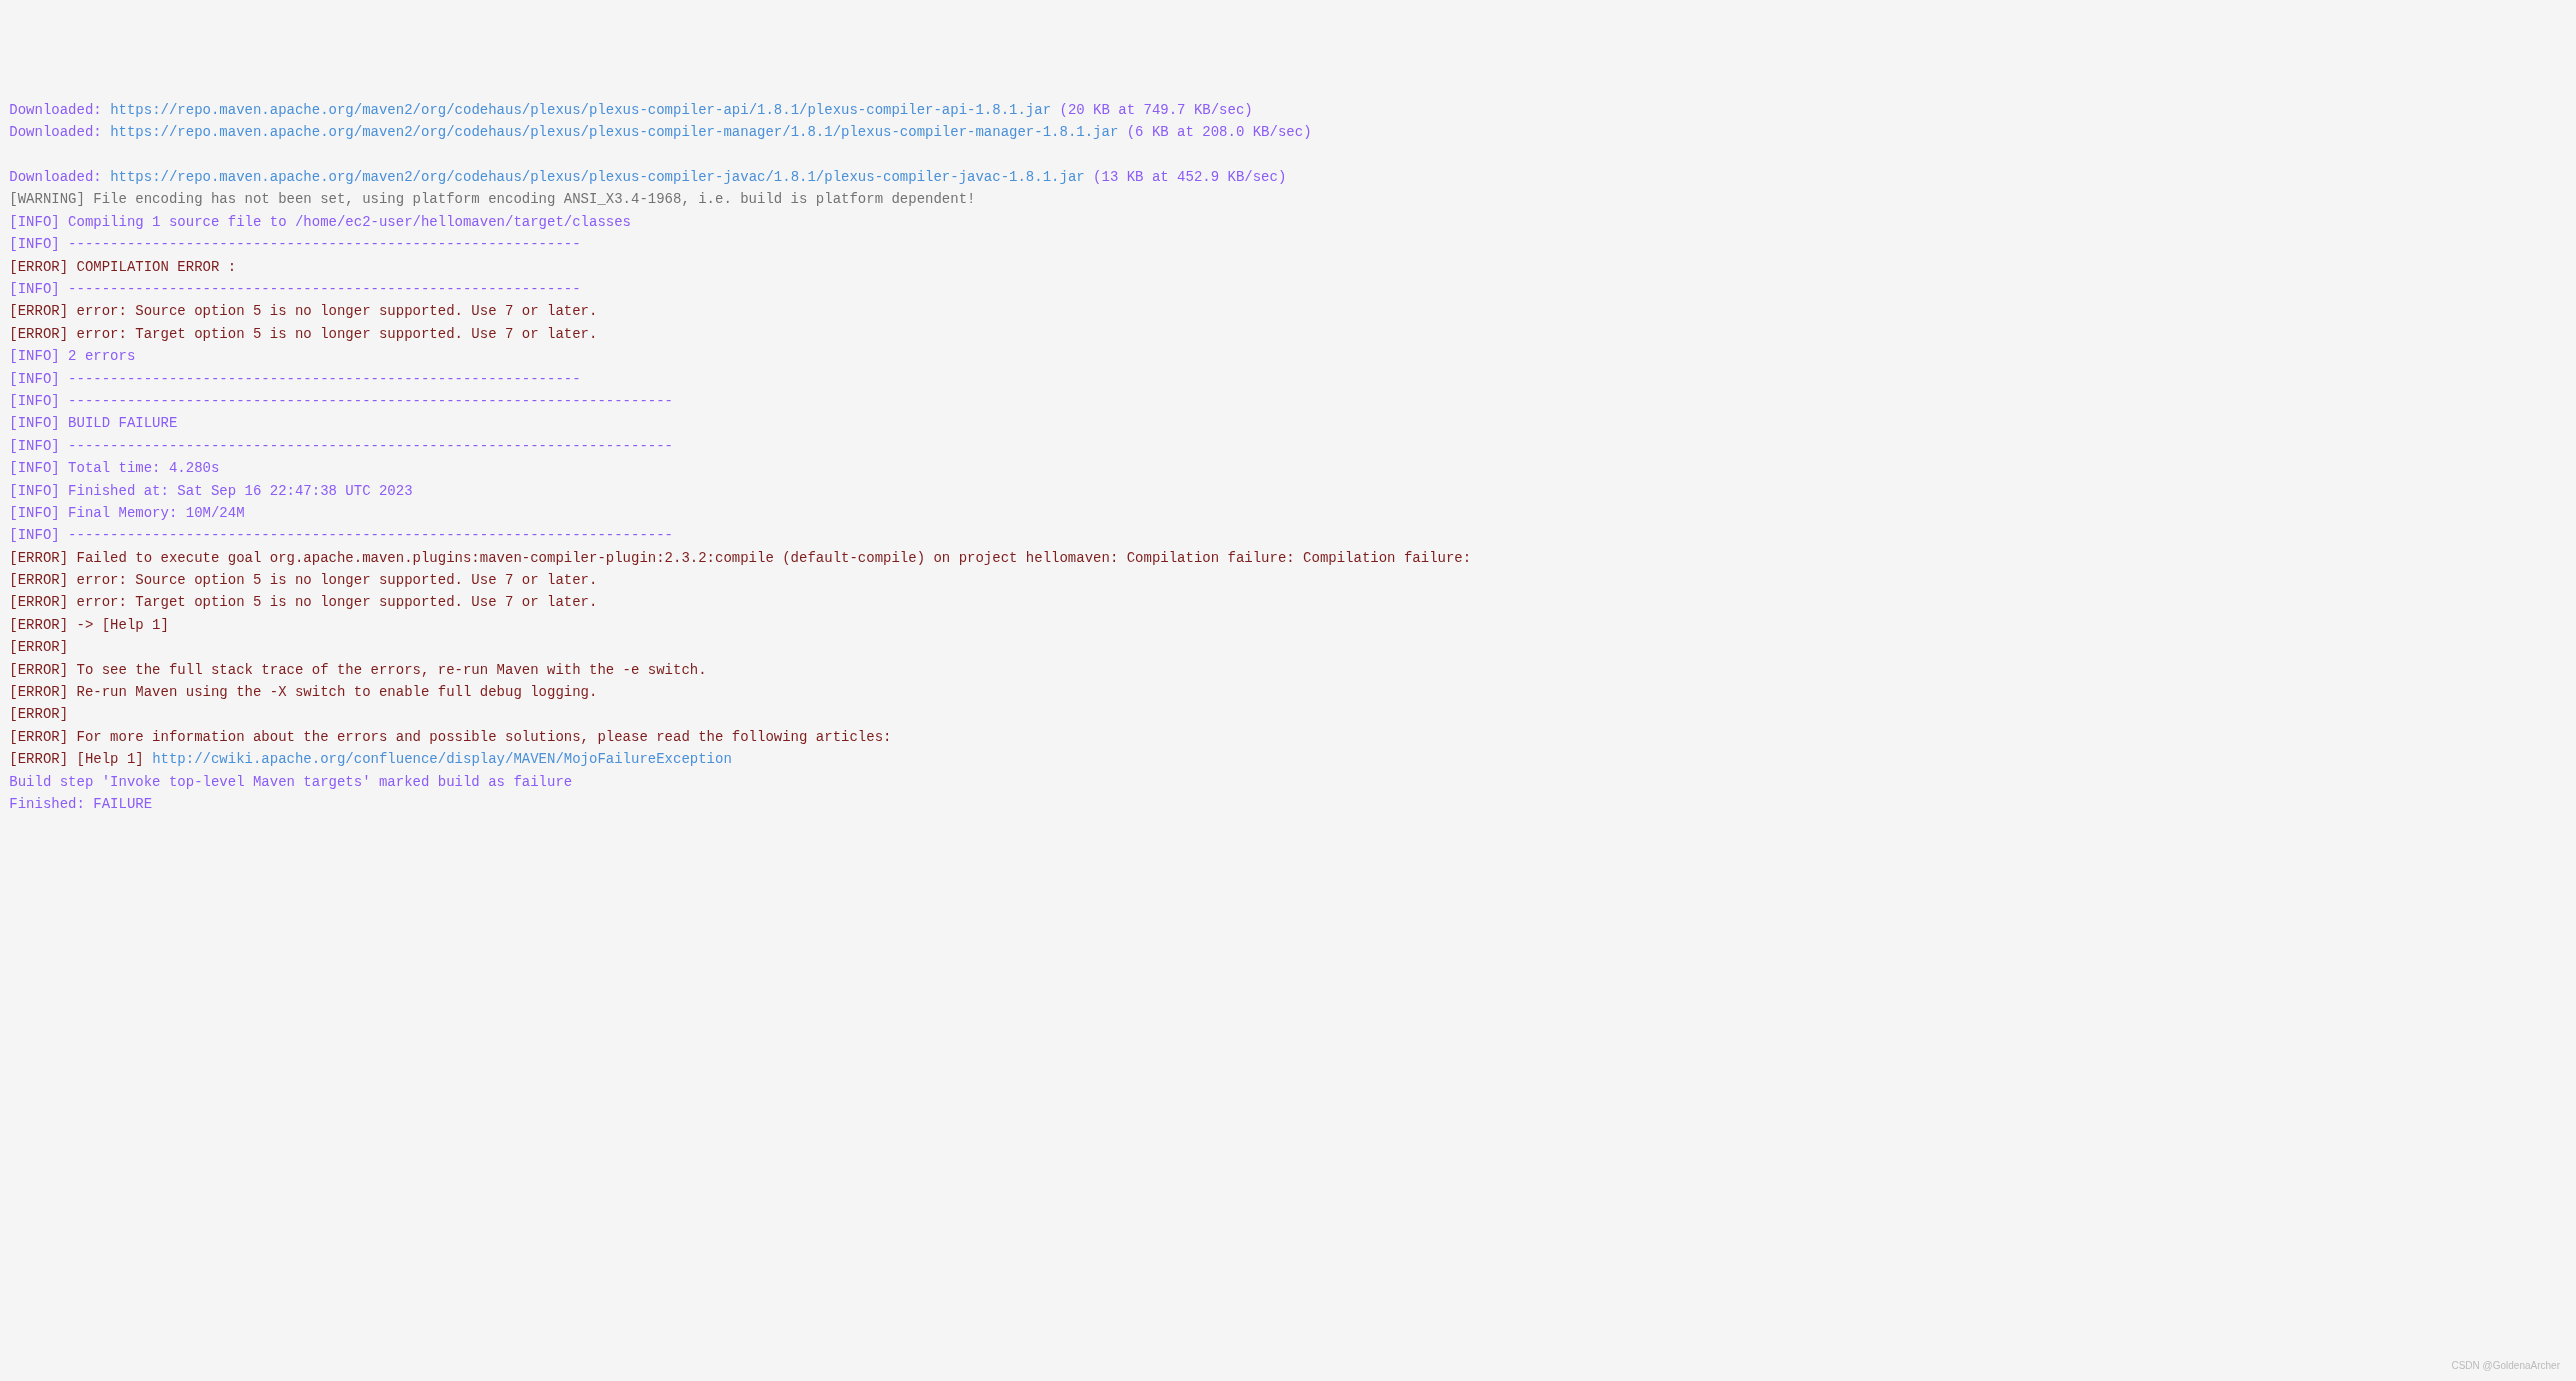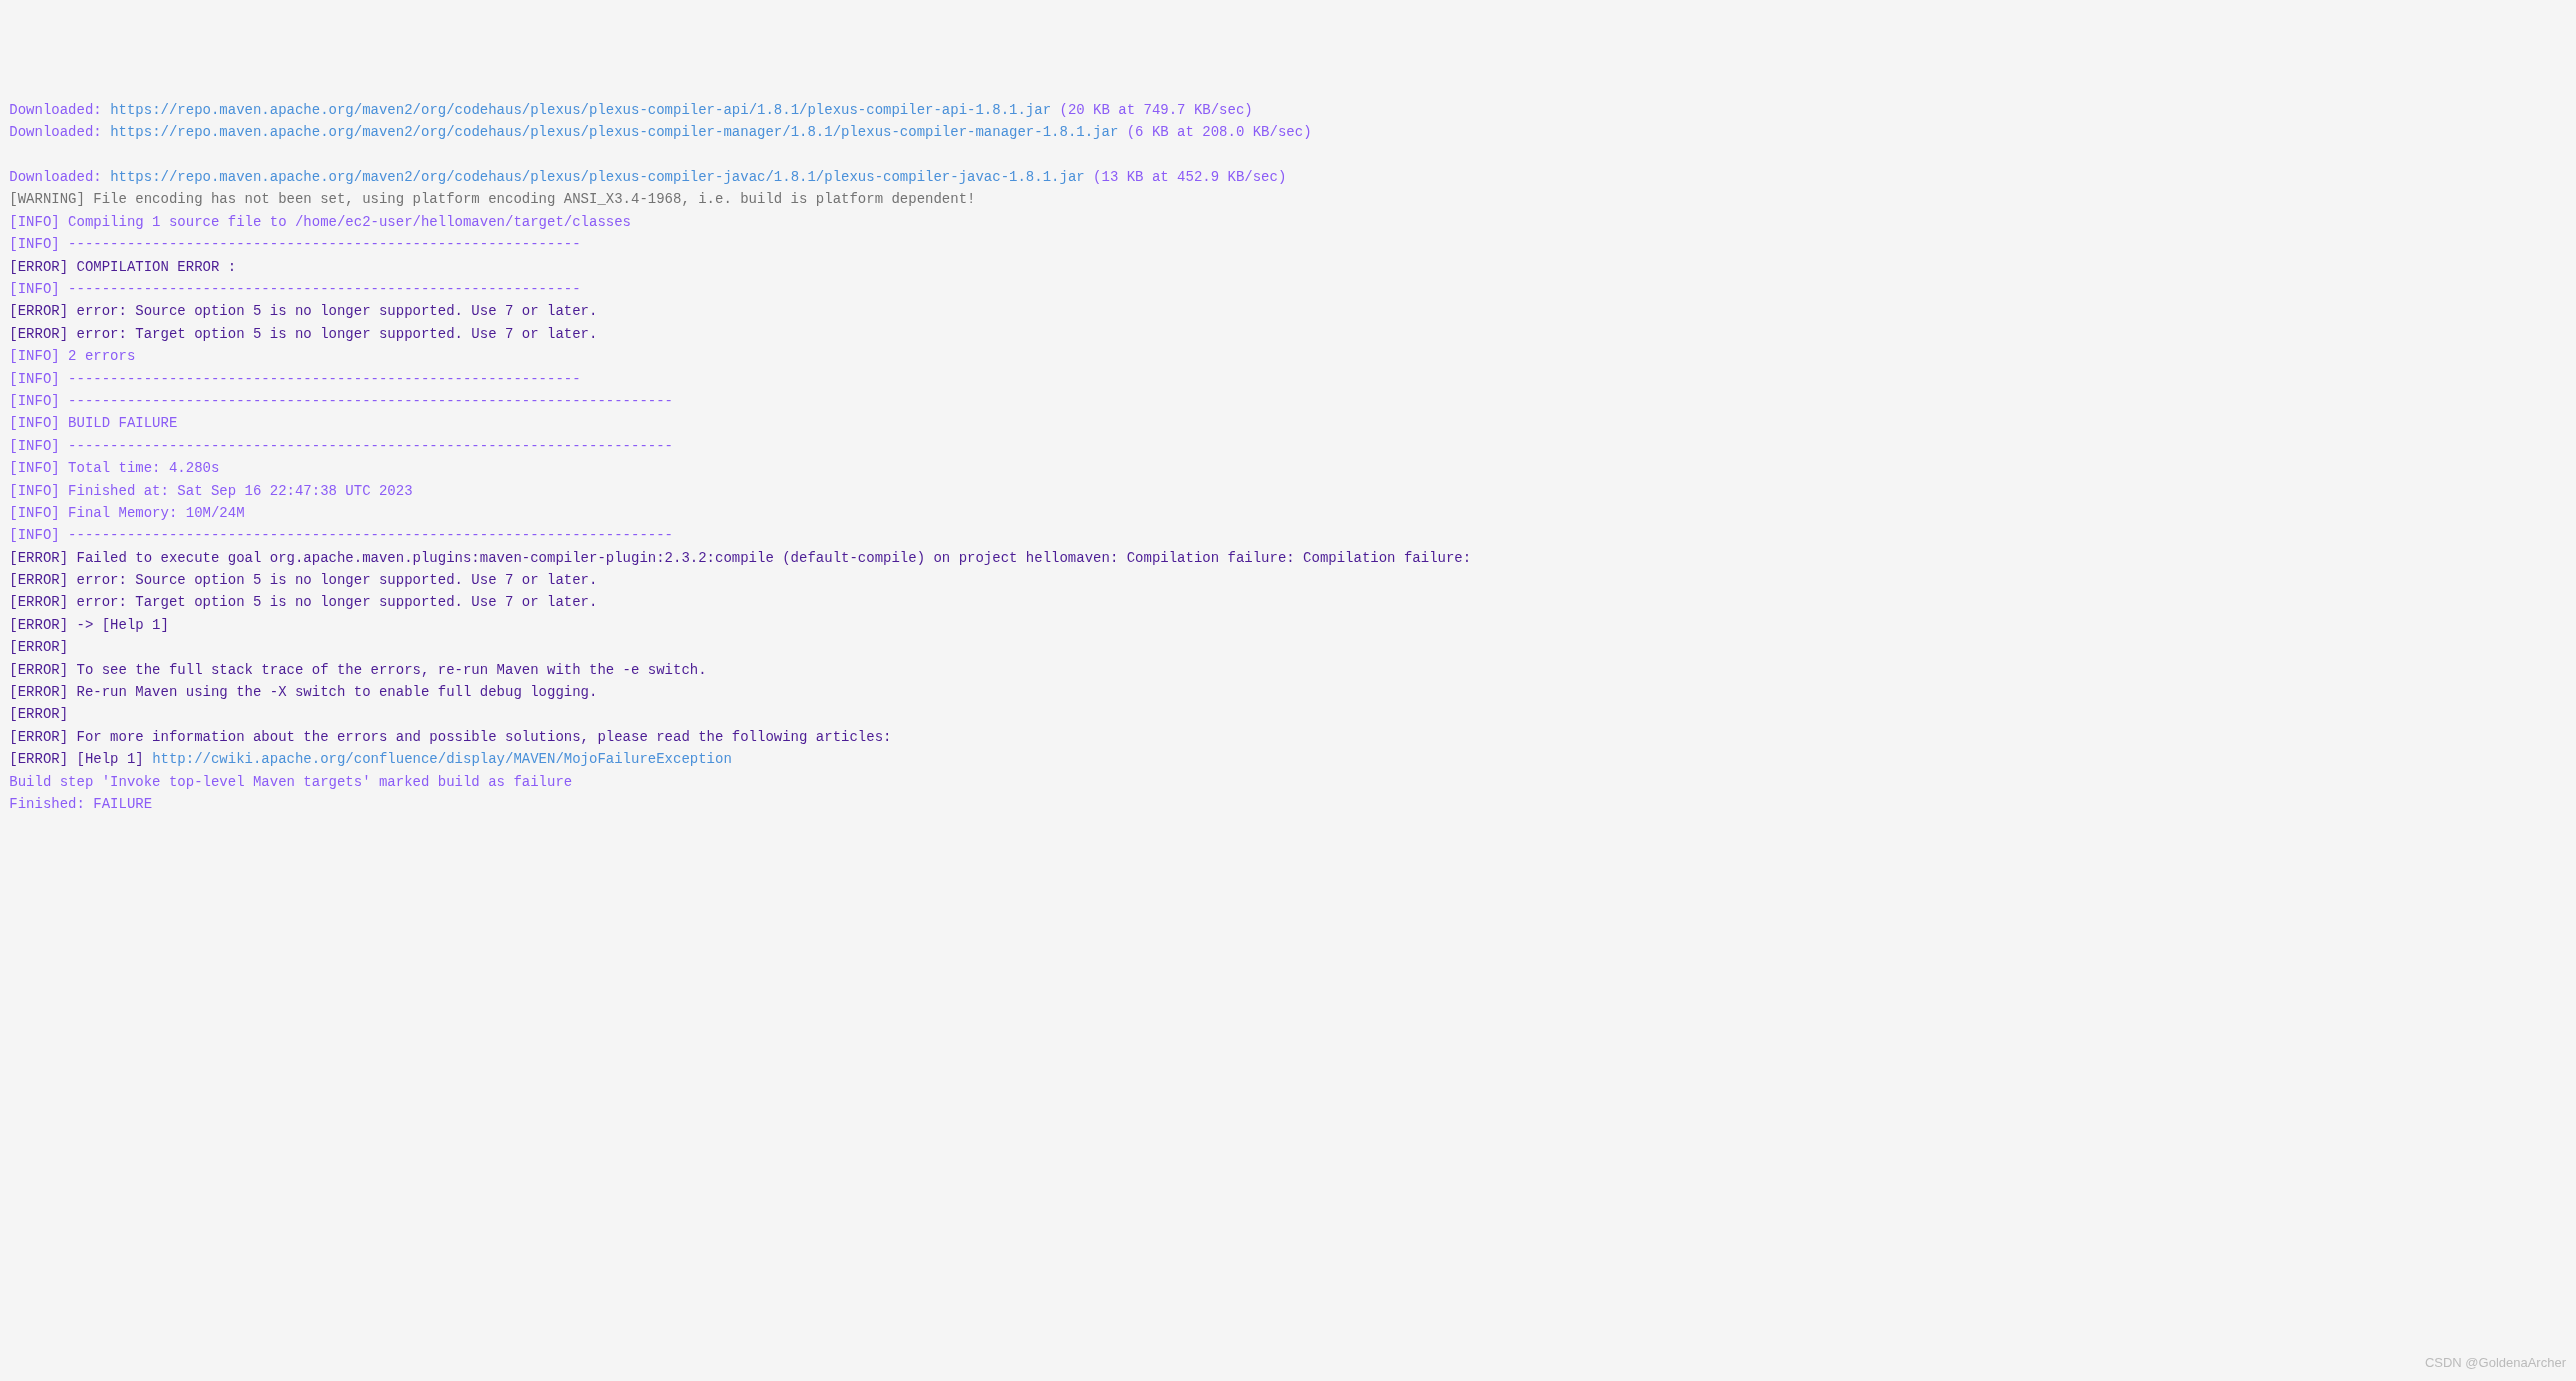--- a/index.html
+++ b/index.html
@@ -22,31 +22,31 @@
     }
     .link {
       color: #4a90d9;
       text-decoration: none;
       text-align: right;
     }
     .warning {
       color: #737373;
     }
     .error {
-      color: #4c1d95;
+      color: #7f1d1d;
     }
     .default {
       color: #8b5cf6;
     }
     .watermark {
       position: fixed;
       bottom: 7.5px;
-      right: 10px;
+      right: 16px;
       font-family: Arial, sans-serif;
-      font-size: 13px;
+      font-size: 10px;
       color: #bbb;
     }
   </style>
 </head>
 <body>
 
 
 
 <div id="console"><div class="line"><span class="default">Downloaded: </span><a class="link" href="#">https://repo.maven.apache.org/maven2/org/codehaus/plexus/plexus-compiler-api/1.8.1/plexus-compiler-api-1.8.1.jar</a><span class="default"> (20 KB at 749.7 KB/sec)</span></div><div class="line"><span class="default">Downloaded: </span><a class="link" href="#">https://repo.maven.apache.org/maven2/org/codehaus/plexus/plexus-compiler-manager/1.8.1/plexus-compiler-manager-1.8.1.jar</a><span class="default"> (6 KB at 208.0 KB/sec)</span></div><div class="line"><span class="default"> </span></div><div class="line"><span class="default">Downloaded: </span><a class="link" href="#">https://repo.maven.apache.org/maven2/org/codehaus/plexus/plexus-compiler-javac/1.8.1/plexus-compiler-javac-1.8.1.jar</a><span class="default"> (13 KB at 452.9 KB/sec)</span></div><div class="line"><span class="warning">[WARNING] File encoding has not been set, using platform encoding ANSI_X3.4-1968, i.e. build is platform dependent!</span></div><div class="line"><span class="default">[INFO] Compiling 1 source file to /home/ec2-user/hellomaven/target/classes</span></div><div class="line"><span class="default">[INFO] -------------------------------------------------------------</span></div><div class="line"><span class="error">[ERROR] COMPILATION ERROR : </span></div><div class="line"><span class="default">[INFO] -------------------------------------------------------------</span></div><div class="line"><span class="error">[ERROR] error: Source option 5 is no longer supported. Use 7 or later.</span></div><div class="line"><span class="error">[ERROR] error: Target option 5 is no longer supported. Use 7 or later.</span></div><div class="line"><span class="default">[INFO] 2 errors </span></div><div class="line"><span class="default">[INFO] -------------------------------------------------------------</span></div><div class="line"><span class="default">[INFO] ------------------------------------------------------------------------</span></div><div class="line"><span class="default">[INFO] BUILD FAILURE</span></div><div class="line"><span class="default">[INFO] ------------------------------------------------------------------------</span></div><div class="line"><span class="default">[INFO] Total time: 4.280s</span></div><div class="line"><span class="default">[INFO] Finished at: Sat Sep 16 22:47:38 UTC 2023</span></div><div class="line"><span class="default">[INFO] Final Memory: 10M/24M</span></div><div class="line"><span class="default">[INFO] ------------------------------------------------------------------------</span></div><div class="line"><span class="error">[ERROR] Failed to execute goal org.apache.maven.plugins:maven-compiler-plugin:2.3.2:compile (default-compile) on project hellomaven: Compilation failure: Compilation failure:</span></div><div class="line"><span class="error">[ERROR] error: Source option 5 is no longer supported. Use 7 or later.</span></div><div class="line"><span class="error">[ERROR] error: Target option 5 is no longer supported. Use 7 or later.</span></div><div class="line"><span class="error">[ERROR] -&gt; [Help 1]</span></div><div class="line"><span class="error">[ERROR] </span></div><div class="line"><span class="error">[ERROR] To see the full stack trace of the errors, re-run Maven with the -e switch.</span></div><div class="line"><span class="error">[ERROR] Re-run Maven using the -X switch to enable full debug logging.</span></div><div class="line"><span class="error">[ERROR] </span></div><div class="line"><span class="error">[ERROR] For more information about the errors and possible solutions, please read the following articles:</span></div><div class="line"><span class="error">[ERROR] [Help 1] </span><a class="link" href="#">http://cwiki.apache.org/confluence/display/MAVEN/MojoFailureException</a></div><div class="line"><span class="default">Build step 'Invoke top-level Maven targets' marked build as failure</span></div><div class="line"><span class="default">Finished: FAILURE</span></div></div>
 <div class="watermark">CSDN @GoldenaArcher</div>

